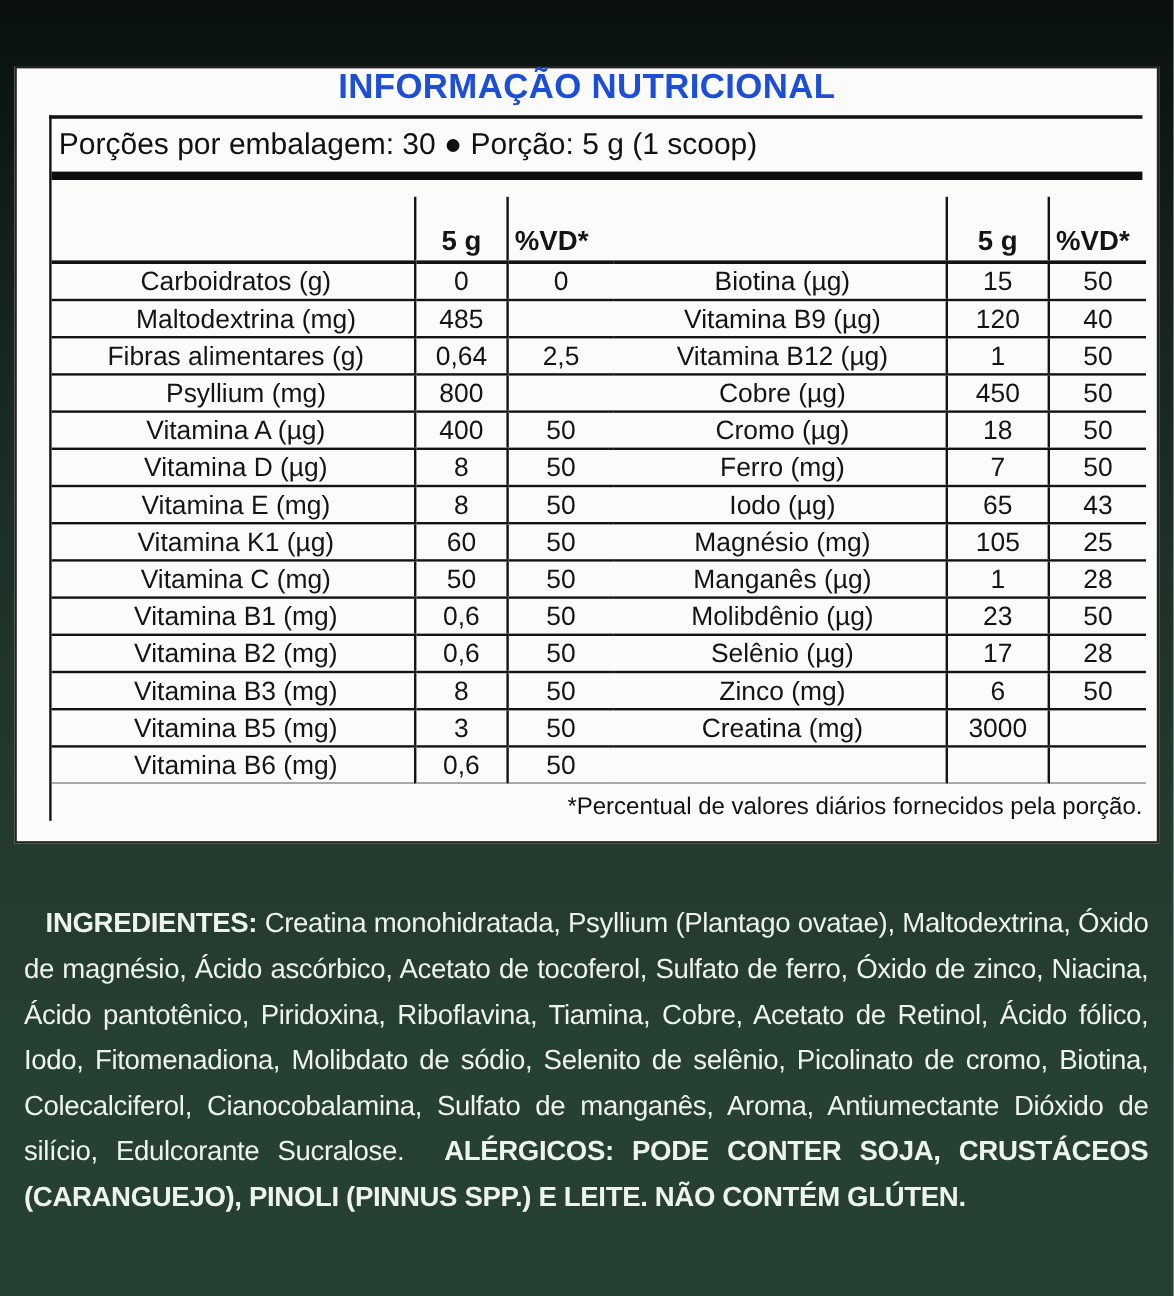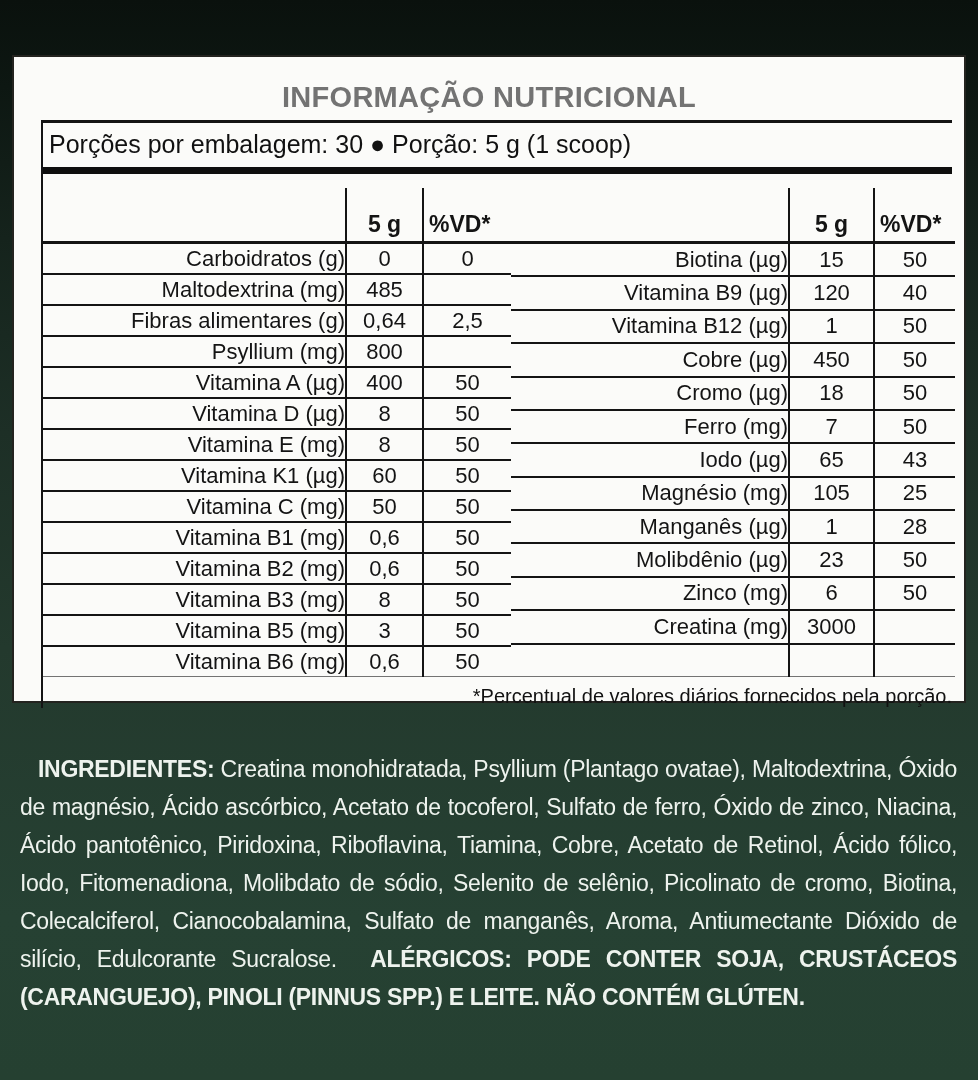--- a/index.html
+++ b/index.html
@@ -7,21 +7,21 @@
     width:978px;height:1080px;position:relative;overflow:hidden;
     background:linear-gradient(180deg,#0a110d 0%,#0d1712 8%,#15231c 22%,#1d2f26 40%,#23392d 60%,#264133 85%,#254031 100%);
     font-family:"Liberation Sans",sans-serif;
   }
   .panel{
     position:absolute;left:12px;top:55px;width:954px;height:648px;
     background:#fbfbf9;border:2px solid #23231f;box-sizing:border-box;color:#141414;
   }
   .title{
     text-align:center;font-size:29px;font-weight:700;letter-spacing:.3px;
-    padding-top:24px;height:39px;color:#737373;
+    padding-top:0;height:39px;color:#1d4ed8;
   }
   .inner{
     margin:0 12px 0 27px;
     border-top:3px solid #141414;
     border-left:2px solid #141414;
   }
   .servings{
     font-size:25px;padding:7px 0 8px 6px;color:#111;
     border-bottom:7px solid #0e0e0e;
   }
@@ -30,21 +30,21 @@
   table.left{width:468px;}
   table.right{width:444px;}
   th,td{padding:0;font-weight:normal;}
   thead th{
     height:50px;vertical-align:bottom;border-bottom:3px solid #141414;
     font-weight:700;font-size:23px;padding-bottom:3px;
   }
   th.val,td.val,th.vd,td.vd{border-left:2px solid #141414;}
   tbody td{height:29px;border-bottom:2px solid #141414;}
   tbody tr:last-child td{border-bottom:1px solid #737373;}
-  td.label{text-align:right;padding-left:5px;white-space:nowrap;overflow:hidden;}
+  td.label{text-align:center;padding-left:5px;white-space:nowrap;overflow:hidden;}
   td.label.indent{padding-left:22px;}
   td.val,td.vd{text-align:center;}
   th.val{text-align:center;}
   th.vd{text-align:left;padding-left:5px;}
   .footnote{font-size:20px;padding:8px 0 0 6px;color:#111;text-align:right;}
   .ingredients{
     position:absolute;left:20px;top:727px;width:937px;
     text-align:justify;font-size:23px;line-height:38px;
     color:#eef3ee;letter-spacing:-0.3px;
   }
@@ -202,20 +202,25 @@
               <td class="label">Manganês (µg)</td>
               <td class="val">1</td>
               <td class="vd">28</td>
             </tr>
             <tr>
               <td class="label">Molibdênio (µg)</td>
               <td class="val">23</td>
               <td class="vd">50</td>
             </tr>
             <tr>
+              <td class="label">Selênio (µg)</td>
+              <td class="val">17</td>
+              <td class="vd">28</td>
+            </tr>
+            <tr>
               <td class="label">Zinco (mg)</td>
               <td class="val">6</td>
               <td class="vd">50</td>
             </tr>
             <tr>
               <td class="label">Creatina (mg)</td>
               <td class="val">3000</td>
               <td class="vd"></td>
             </tr>
             <tr>

